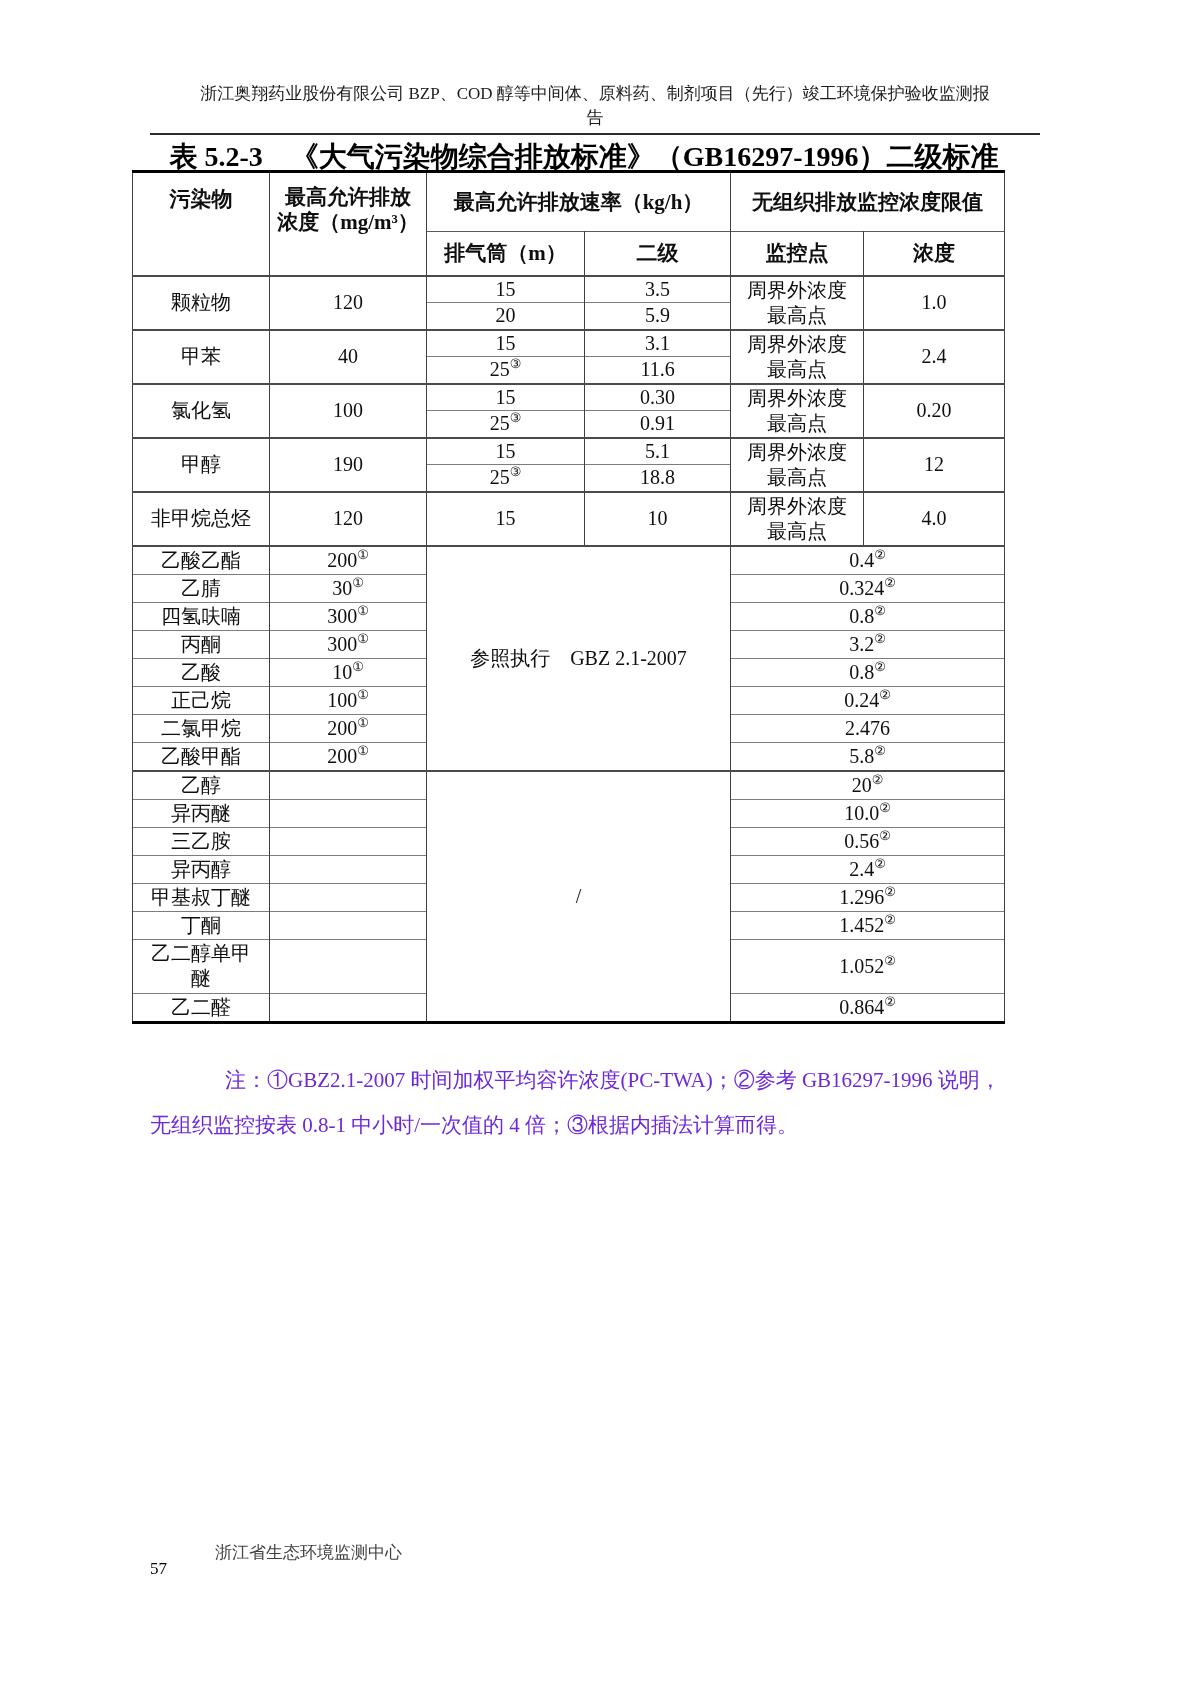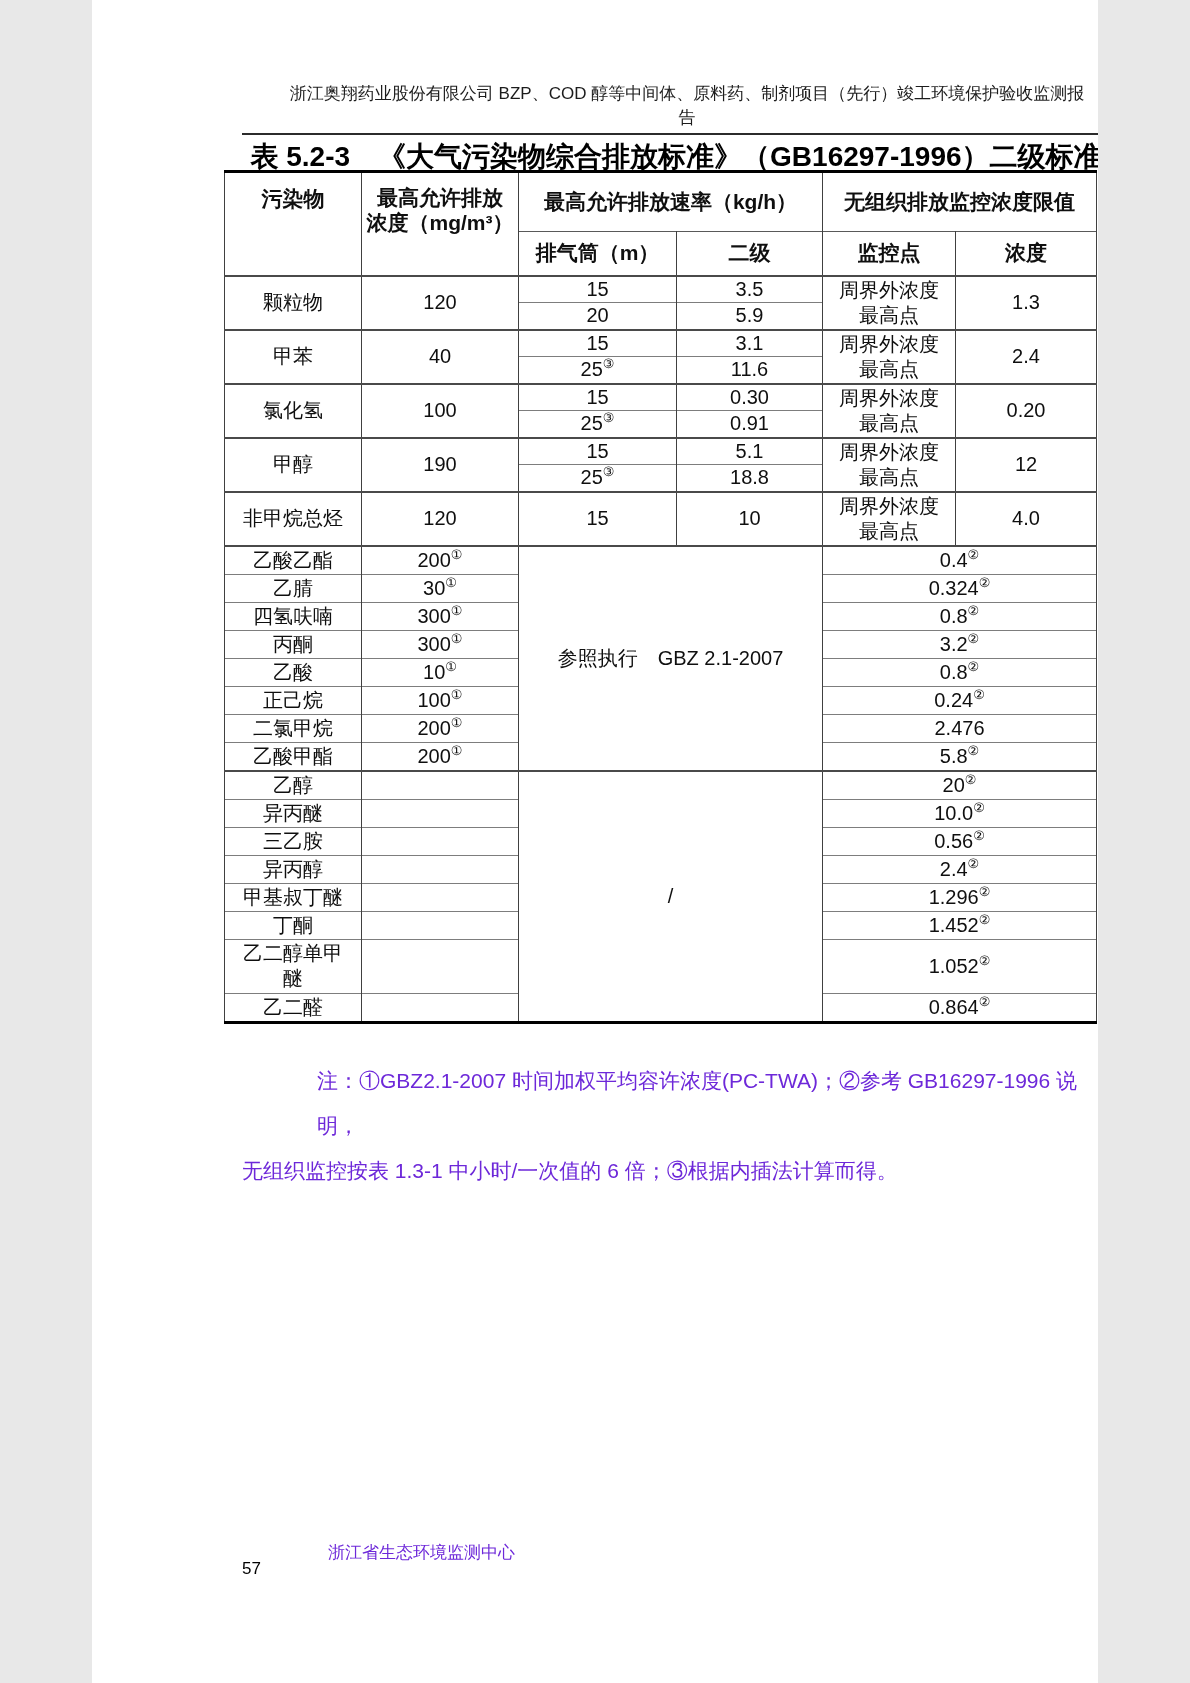--- a/index.html
+++ b/index.html
@@ -1,19 +1,19 @@
 <!DOCTYPE html>
 <html><head>
 <meta charset="utf-8">
 <style>
   html,body { margin:0; padding:0; background:#e8e8e8; }
   .page {
-    position:relative; width:1006px; height:1683px; margin:0 auto;
+    position:relative; width:1190px; height:1683px; margin:0 auto;
     background:#ffffff; color:#111;
-    font-family:Liberation Sans, sans-serif;
+    font-family:Liberation Serif, serif;
     overflow:hidden;
   }
   .running-head {
     position:absolute; top:82px; left:150px; width:890px;
     text-align:center; font-size:17px; line-height:24px; color:#1c1c1c;
   }
   .head-rule {
     position:absolute; top:133px; left:150px; width:890px; height:2px;
     background:#2b2b2b;
   }
@@ -42,21 +42,21 @@
   tr.rsep td { border-top:1px solid #7d7d7d; }
   .vt { vertical-align:top !important; padding-top:12px !important; }
   .preline { white-space:pre-line; line-height:25px; }
   table.std sup { font-size:13px; line-height:0; }
   .note {
     position:absolute; top:1058px; left:150px; width:860px;
     font-size:21px; line-height:45px; color:#6d28d9; text-align:left;
   }
   .note .line1 { padding-left:75px; }
   .footer-org {
-    position:absolute; left:215px; top:1541px; font-size:17px; color:#6d28d9;margin-left:21px;
+    position:absolute; left:215px; top:1541px; font-size:17px; color:#404040;
   }
   .footer-page {
     position:absolute; left:150px; top:1559px; width:850px;
     text-align:left; font-size:17px; color:#000000;
   }
 </style>
 </head>
 <body>
 
 <div class="page">
@@ -95,21 +95,21 @@
         </tr>
       </thead>
       <tbody>
         <tr class="gsep">
           <td rowspan="2">颗粒物</td>
           <td rowspan="2">120</td>
           <td>15</td>
           <td>3.5</td>
           <td rowspan="2" class="preline">周界外浓度
 最高点</td>
-          <td rowspan="2">1.3</td>
+          <td rowspan="2">1.0</td>
         </tr>
         <tr class="rsep">
           <td>20</td>
           <td>5.9</td>
         </tr>
         <tr class="gsep">
           <td rowspan="2">甲苯</td>
           <td rowspan="2">40</td>
           <td>15</td>
           <td>3.1</td>
@@ -237,19 +237,19 @@
         <tr class="rsep">
           <td>乙二醛</td>
           <td></td>
           <td colspan="2">0.864<sup>②</sup></td>
         </tr>
       </tbody>
     </table>
 
   <div class="note">
     <div class="line1">注：①GBZ2.1-2007 时间加权平均容许浓度(PC-TWA)；②参考 GB16297-1996 说明，</div>
-    <div class="line2">无组织监控按表 1.3-1 中小时/一次值的 6 倍；③根据内插法计算而得。</div>
+    <div class="line2">无组织监控按表 0.8-1 中小时/一次值的 4 倍；③根据内插法计算而得。</div>
   </div>
 
   <div class="footer-org">浙江省生态环境监测中心</div>
   <div class="footer-page">57</div>
 
 </div>
 
 </body></html>

